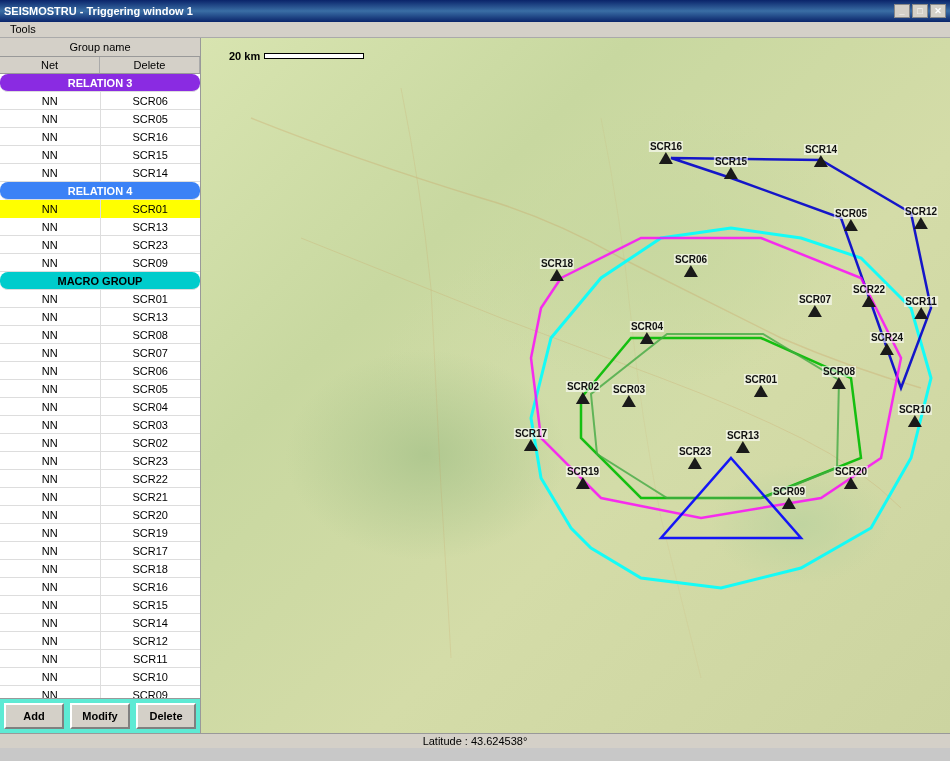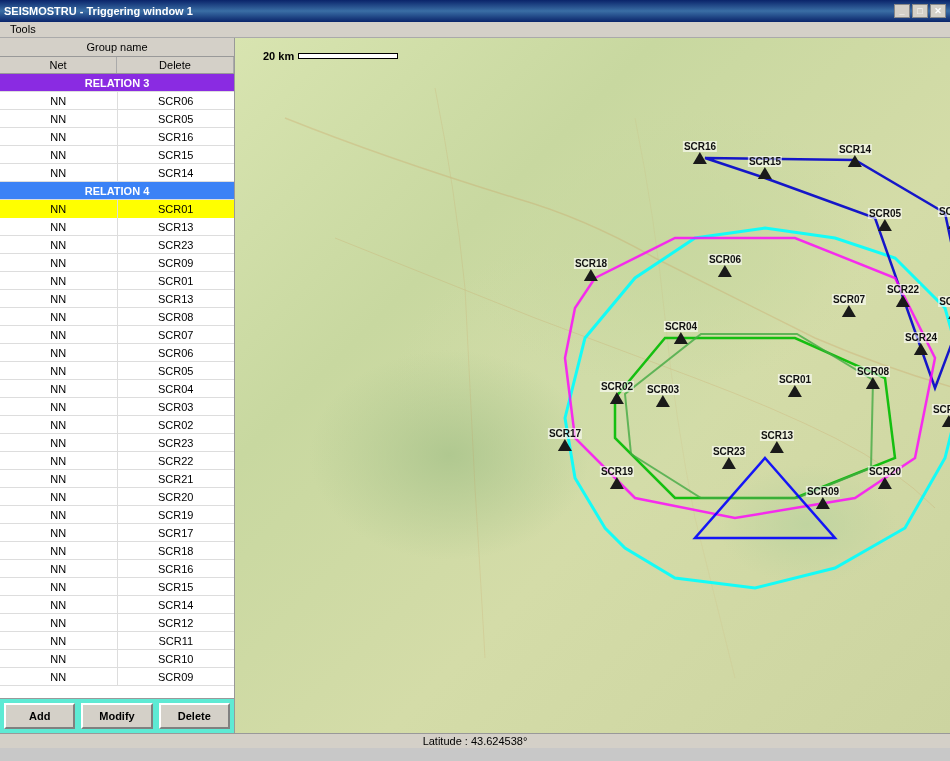--- a/index.html
+++ b/index.html
@@ -23,40 +23,40 @@
       height: 16px; background: #d4d0c8; display: flex; align-items: flex-start;
       padding: 0 4px; border-bottom: 1px solid #aaa;
     }
     .menu-item { padding: 1px 6px; font-size: 11px; cursor: pointer; }
 
     
     #main { display: flex; height: calc(761px - 22px - 20px - 24px); }
 
     
     #left-panel {
-      width: 235px; background: #d4d0c8; border-right: 1px solid #999;
+      width: 201px; background: #d4d0c8; border-right: 1px solid #999;
       display: flex; flex-direction: column; flex-shrink: 0;
     }
     #group-name-header {
       text-align: center; padding: 3px; font-size: 11px; border-bottom: 1px solid #999;
       background: #d4d0c8;
     }
     #col-headers {
       display: flex; border-bottom: 1px solid #999; background: #d4d0c8;
     }
     .col-hdr { flex: 1; text-align: center; padding: 2px; font-size: 11px; border-right: 1px solid #aaa; }
 
     #station-list-wrap {
       flex: 1; overflow-y: auto; overflow-x: hidden; background: white;
     }
     .list-row {
       display: flex; height: 18px; align-items: center; border-bottom: 1px solid #ddd;
     }
     .list-row.group-header {
-      font-weight: bold; color: white; justify-content: center;
+      font-weight: bold; color: white; justify-content: center; border-radius: 8px;
     }
     .list-row .cell {
       flex: 1; text-align: center; font-size: 11px; line-height: 18px; overflow: hidden;
     }
     .list-row .cell.net { border-right: 1px solid #ddd; }
 
     
     .rel3 { background: #8a2be2; }
     .rel4 { background: #3b82f6; }
     .macro { background: #00cccc; color: black !important; }
@@ -177,20 +177,23 @@
           <div class="cell">SCR13</div>
         </div>
         <div class="list-row">
           <div class="cell net">NN</div>
           <div class="cell">SCR23</div>
         </div>
         <div class="list-row">
           <div class="cell net">NN</div>
           <div class="cell">SCR09</div>
         </div>
+        <div class="list-row group-header macro">
+          <div style="flex: 1 1 0%; text-align: center; font-size: 11px; font-weight: bold; color: black;">MACRO GROUP</div>
+        </div>
         <div class="list-row">
           <div class="cell net">NN</div>
           <div class="cell">SCR01</div>
         </div>
         <div class="list-row">
           <div class="cell net">NN</div>
           <div class="cell">SCR13</div>
         </div>
         <div class="list-row">
           <div class="cell net">NN</div>

